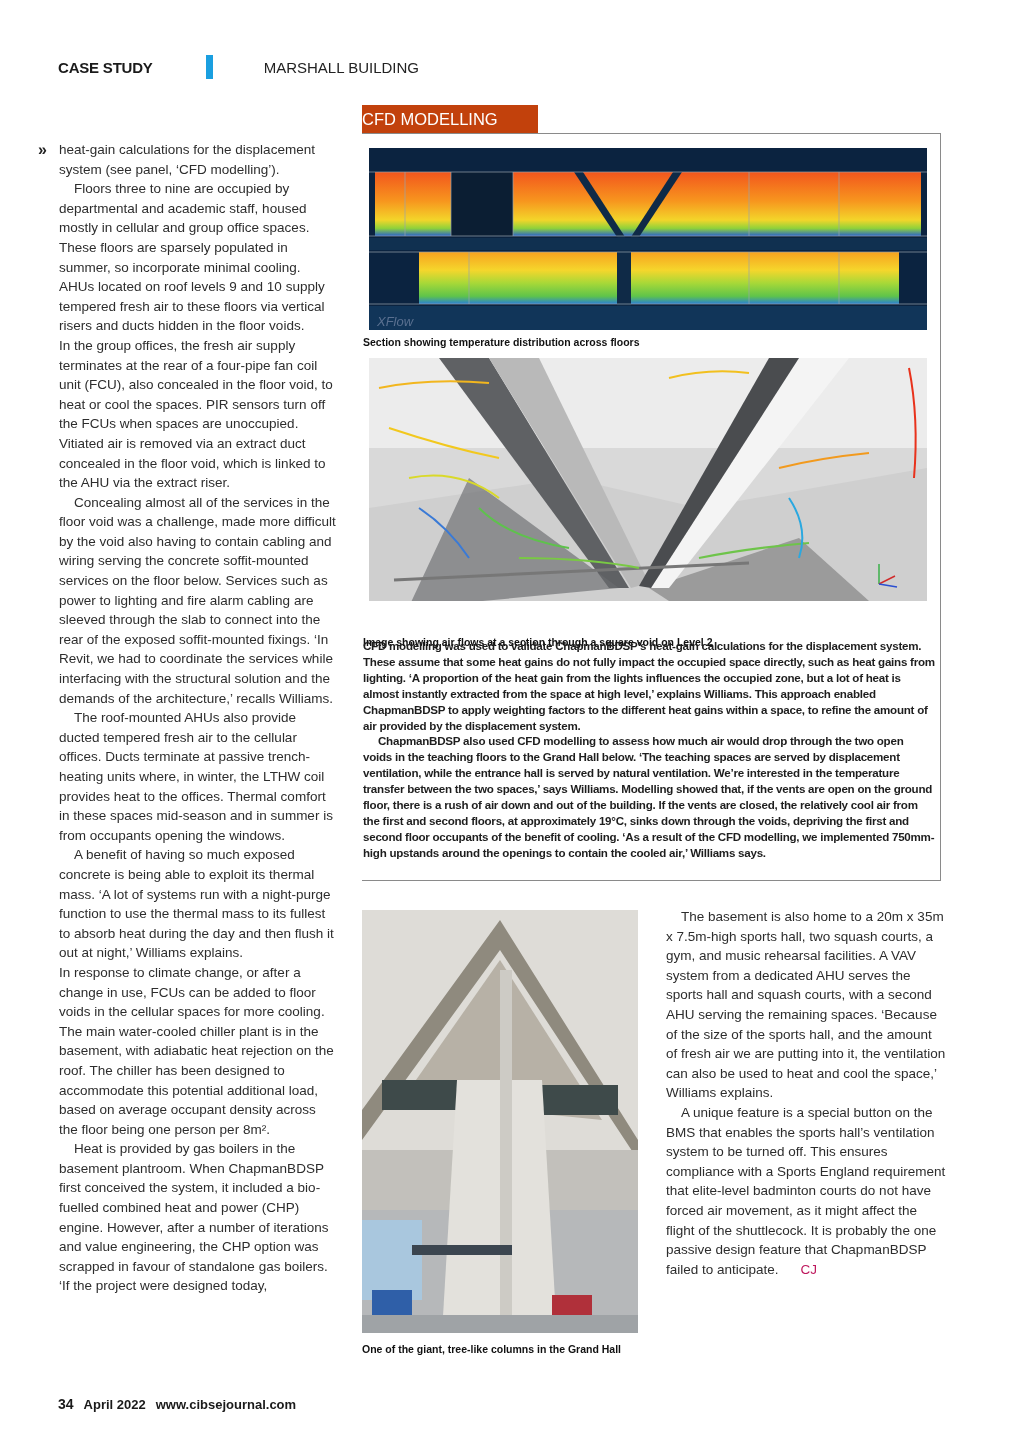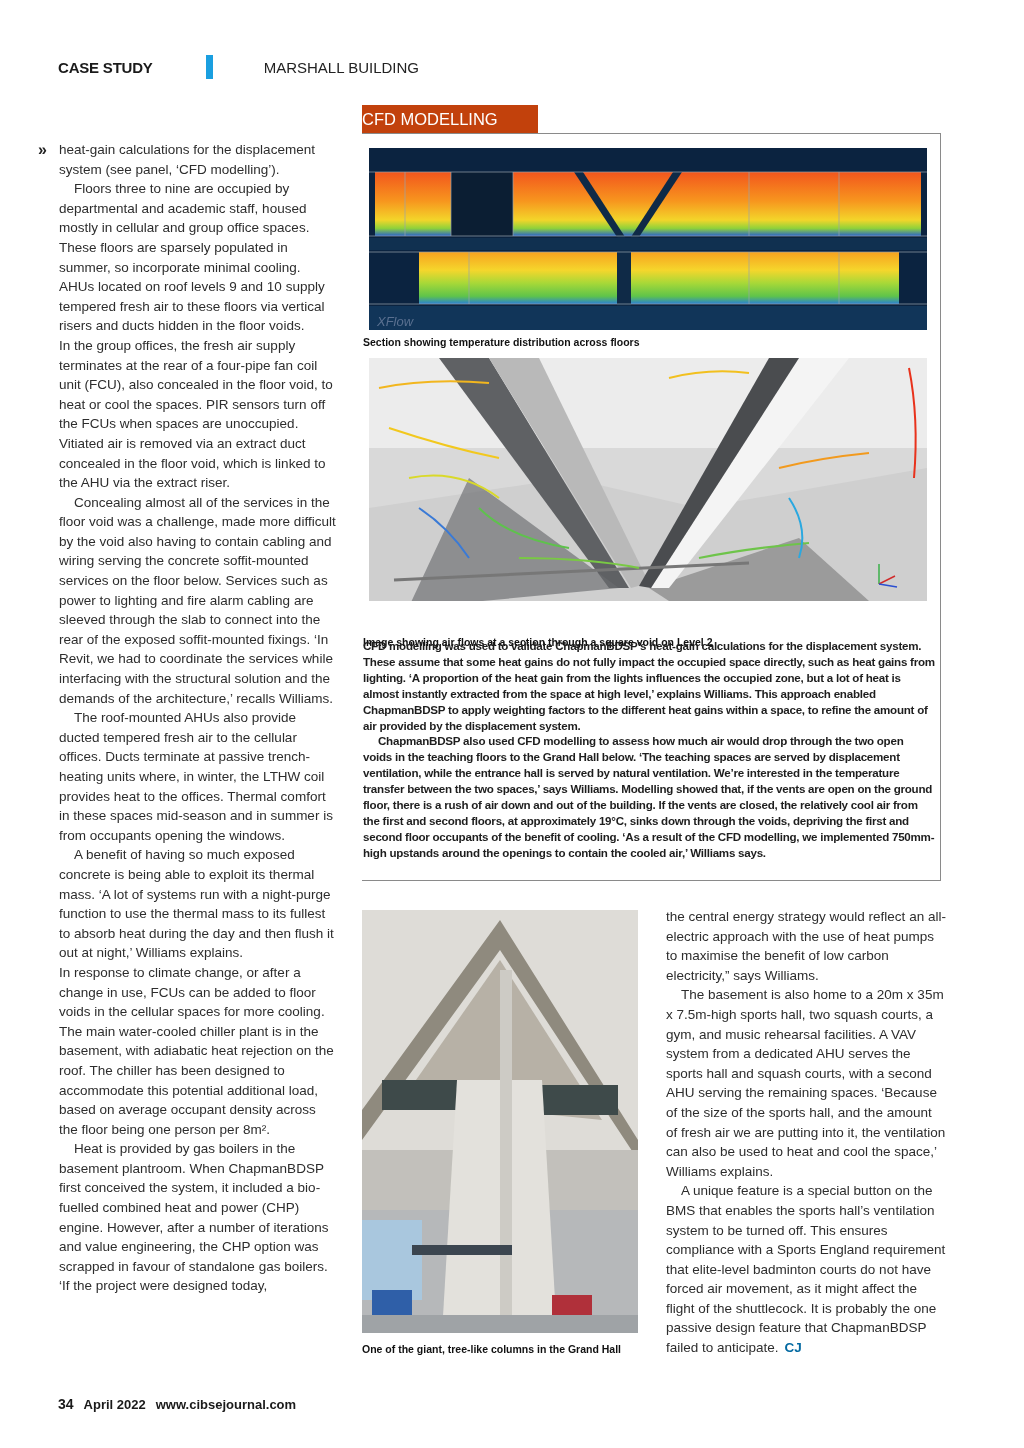--- a/index.html
+++ b/index.html
@@ -25,21 +25,21 @@
   .panel-text { position: absolute; left: 363px; top: 638px; width: 572px; font-size: 11.6px; line-height: 15.9px; font-weight: bold; color: #1e1e1e; letter-spacing: -0.25px; }
   .panel-text p { margin: 0; }
   .panel-text p.ind { text-indent: 15px; }
 
   .photo { position: absolute; left: 362px; top: 910px; width: 276px; height: 423px; overflow: hidden; background: #c9c6c0; }
   .photo-cap { left: 362px; top: 1343px; }
 
   .right-col { position: absolute; left: 666px; top: 907px; width: 280px; font-size: 13.5px; line-height: 19.6px; color: #2d2d2d; }
   .right-col p { margin: 0; }
   .right-col p.ind { text-indent: 15px; }
-  .cj { color: #0369a1; font-weight: bold; margin-left: 6px; }
+  .cj { color: #be185d; font-weight: normal; margin-left: 22px; }
 
   .footer { position: absolute; left: 58px; top: 1391px; font-size: 13px; color: #1a1a1a; display: flex; gap: 10px; align-items: flex-end; }
   .footer .pg { font-weight: bold; font-size: 14px; }
   .footer .date, .footer .url { font-weight: bold; margin-top: 6px; }
 </style>
 </head>
 <body>
 
 <div class="header">
   <span class="section">CASE STUDY</span>
@@ -165,21 +165,20 @@
     <polygon points="138,60 150,60 150,423 138,423" fill="#cdcbc5"></polygon>
     <rect x="50" y="335" width="100" height="10" fill="#3c4650"></rect>
     <rect x="10" y="380" width="40" height="30" fill="#2f5fa8"></rect>
     <rect x="190" y="385" width="40" height="25" fill="#b0303a"></rect>
     <rect x="0" y="405" width="276" height="18" fill="#9fa3a6"></rect>
   </svg>
 </div>
 <div class="cap photo-cap">One of the giant, tree-like columns in the Grand Hall</div>
 
 <div class="right-col">
-  <p>the central energy strategy would reflect an all-electric approach with the use of heat pumps to maximise the benefit of low carbon electricity,” says Williams.</p>
   <p class="ind">The basement is also home to a 20m x 35m x 7.5m-high sports hall, two squash courts, a gym, and music rehearsal facilities. A VAV system from a dedicated AHU serves the sports hall and squash courts, with a second AHU serving the remaining spaces. ‘Because of the size of the sports hall, and the amount of fresh air we are putting into it, the ventilation can also be used to heat and cool the space,’ Williams explains.</p>
   <p class="ind"><span>A unique feature is a special button on the BMS that enables the sports hall’s ventilation system to be turned off. This ensures compliance with a Sports England requirement that elite-level badminton courts do not have forced air movement, as it might affect the flight of the shuttlecock. It is probably the one passive design feature that ChapmanBDSP failed to anticipate.</span><span class="cj">CJ</span></p>
 </div>
 
 <div class="footer">
   <span class="pg">34</span>
   <span class="date">April 2022</span>
   <span class="url">www.cibsejournal.com</span>
 </div>
 

